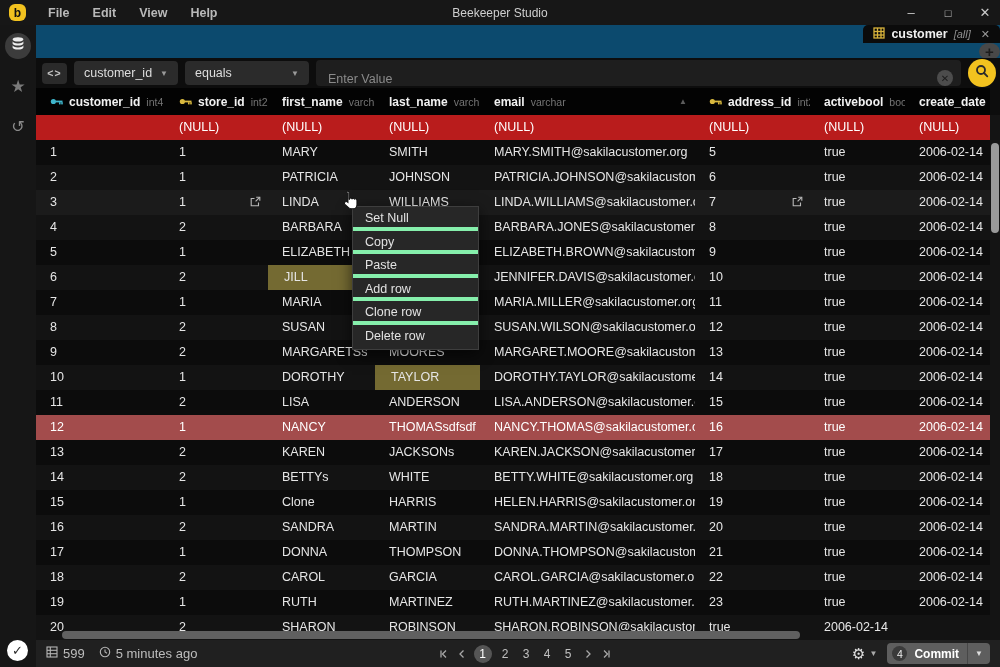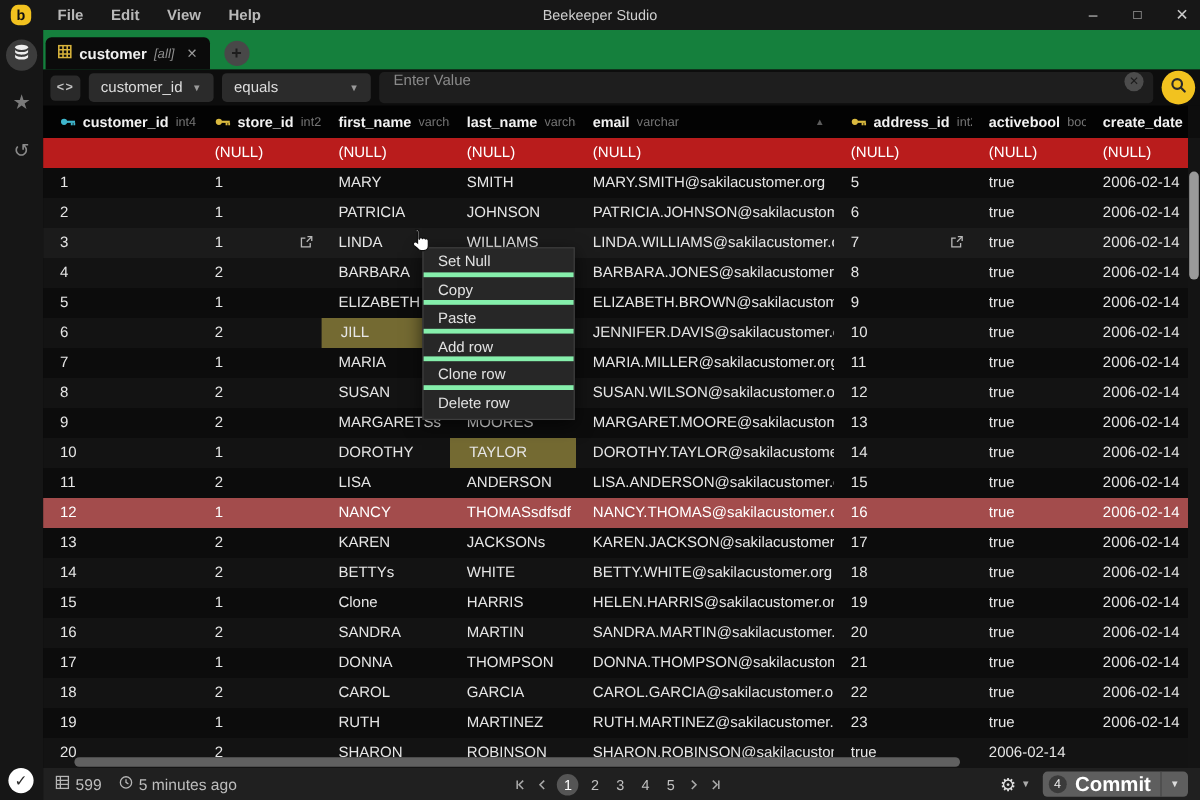--- a/index.html
+++ b/index.html
@@ -23,42 +23,42 @@
   .sidebar { position:absolute; left:0; top:25px; width:36px; height:642px; background:#161616;
              display:flex; flex-direction:column; align-items:center; padding-top:8px; }
   .side-icon { width:26px; height:26px; display:flex; align-items:center; justify-content:center; margin-bottom:14px; }
   .side-icon.active { background:#3c3c3c; border-radius:50%; }
   .star-glyph { color:#7a7a7a; font-size:17px; }
   .hist-glyph { color:#8a8a8a; font-size:16px; }
   .side-check { position:absolute; left:7px; bottom:6px; width:21px; height:21px; background:#fff; border-radius:50%;
                 color:#2b2b2b; font-size:13px; font-weight:bold; display:flex; align-items:center; justify-content:center; }
 
   
-  .tabbar { position:absolute; left:36px; top:25px; width:964px; height:33px; background:#15803d;
-            display:flex; align-items:flex-end; }
+  .tabbar { position:absolute; left:36px; top:25px; width:964px; height:33px; background:#0c4a6e;
+            display:flex; align-items:flex-end;flex-direction:column; }
   .tab { height:27px; background:#0b0b0b; border-radius:5px 5px 0 0; margin-left:2px;
          display:flex; align-items:center; padding:0 10px; gap:6px; }
   .tab-label { color:#efefef; font-size:12.5px; font-weight:bold; }
   .tab-suffix { color:#8f8f8f; font-size:11px; font-style:italic; }
   .tab-close { color:#9a9a9a; font-size:11px; margin-left:4px; }
   .tab-add { width:21px; height:21px; border-radius:50%; background:#484848; color:#1d1d1d; font-size:15px;
              font-weight:bold; display:flex; align-items:center; justify-content:center; margin:0 0 3px 12px; }
 
   
   .filterbar { position:absolute; left:36px; top:58px; width:964px; height:30px; background:#0d0d0d;
                display:flex; align-items:center; gap:7px; padding:0 4px 0 6px; }
   .code-btn { width:25px; height:21px; background:#2a2a2a; border-radius:4px; color:#c4c4c4;
               font-size:10.5px; font-weight:bold; display:flex; align-items:center; justify-content:center; letter-spacing:1px; }
   .select { height:24px; background:#2b2b2b; border-radius:4px; display:flex; align-items:center;
             padding:0 10px; color:#dedede; font-size:12.5px; }
   .select .caret { margin-left:auto; color:#9a9a9a; font-size:8px; padding-left:8px; }
   .sel-field { width:104px; }
   .sel-op { width:124px; }
   .filter-input { flex:1; height:26px; background:#1e1e1e; border-radius:4px; position:relative;
-                  display:flex; align-items:flex-start; padding:0 30px 0 12px; }
+                  display:flex; align-items:flex-end; padding:0 30px 0 12px; }
   .filter-input .ph { color:#8a8a8a; font-size:12.5px; }
   .clear-btn { position:absolute; right:8px; width:16px; height:16px; background:#4c4c4c; border-radius:50%;
                color:#1b1b1b; font-size:10px; font-weight:bold; display:flex; align-items:center; justify-content:center; }
   .search-btn { width:28px; height:28px; background:#f2c21f; border-radius:50%;
                 display:flex; align-items:center; justify-content:center; }
 
   
   .thead { position:absolute; left:36px; top:88px; width:954px; height:27px; background:#030303;
            display:grid; grid-template-columns:129px 103px 107px 105px 215px 115px 95px 85px; }
   .hcell { display:flex; align-items:center; padding:0 8px 0 14px; overflow:hidden; white-space:nowrap; }
@@ -104,21 +104,21 @@
   .pager { display:flex; align-items:center; gap:6px; margin:0 auto; }
   .pg-btn { display:flex; align-items:center; }
   .page { min-width:15px; text-align:center; color:#c0c0c0; font-size:12px; }
   .page.current { width:18px; height:18px; line-height:18px; background:#555; border-radius:50%; color:#fff; min-width:18px; }
   .gear-wrap { display:flex; align-items:center; gap:4px; margin-right:10px; }
   .gear { color:#e0e0e0; font-size:15px; }
   .mini-caret { color:#aaa; font-size:8px; }
   .commit-btn { height:21px; background:#5e5e5e; border-radius:4px; display:flex; align-items:center; padding:0 0 0 5px; }
   .commit-badge { width:15px; height:15px; background:#3a3a3a; border-radius:50%; color:#eee; font-size:10.5px;
                   display:flex; align-items:center; justify-content:center; }
-  .commit-label { color:#fff; font-size:17px; font-weight:bold; margin:0 8px 0 7px; }
+  .commit-label { color:#fff; font-size:12px; font-weight:bold; margin:0 8px 0 7px; }
   .commit-divider { width:1px; height:21px; background:#474747; }
   .commit-caret { color:#ddd; font-size:8px; padding:0 7px; }
 </style>
 </head>
 <body>
 
 <div id="app">
 
   <div class="titlebar">
     <div class="logo">b</div>

